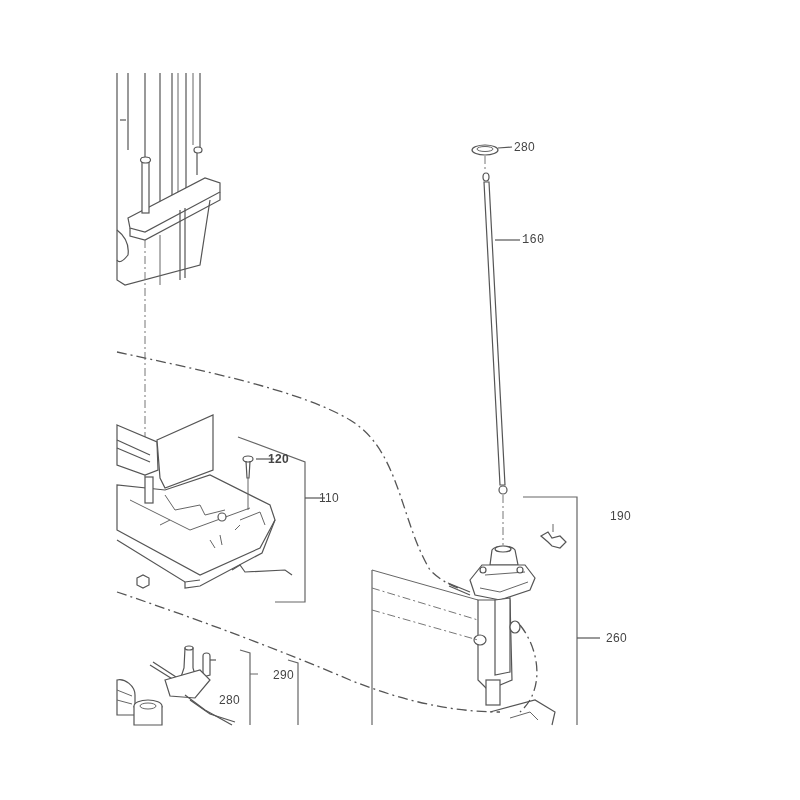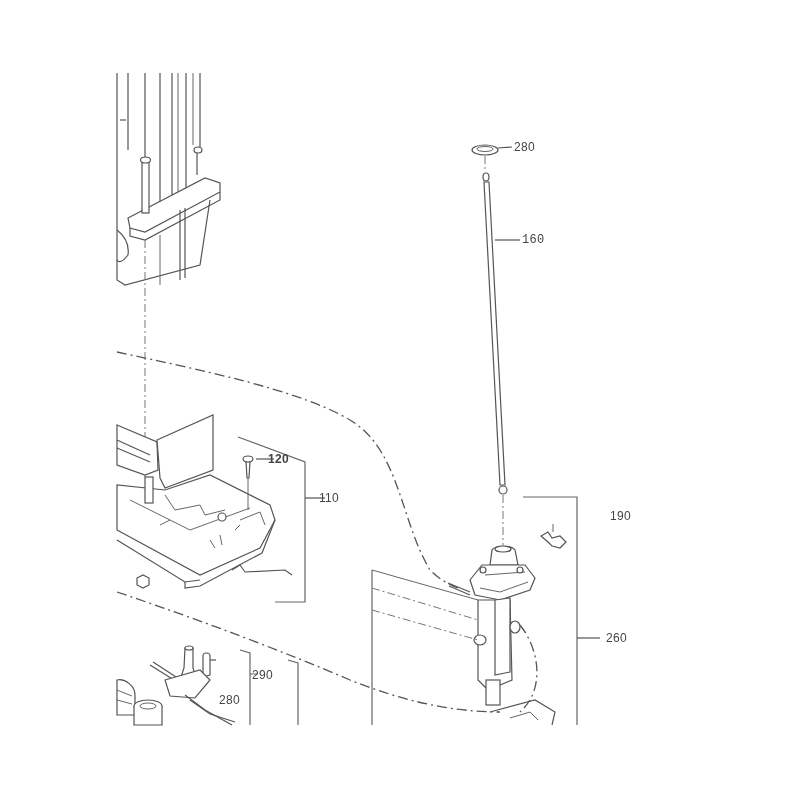--- a/index.html
+++ b/index.html
@@ -154,13 +154,13 @@
   </g>
 </svg>
 
 <span class="callout" style="left:514px;top:140px;">280</span>
 <span class="callout" style="left:522px;top:233px;font-family:Liberation Mono, monospace;">160</span>
 <span class="callout" style="left:268px;top:452px;font-weight:bold;">120</span>
 <span class="callout" style="left:319px;top:491px;">110</span>
 <span class="callout" style="left:566px;top:509px;margin-left:44px;">190</span>
 <span class="callout" style="left:606px;top:631px;">260</span>
 <span class="callout" style="left:219px;top:654px;margin-top:39px;">280</span>
-<span class="callout" style="left:252px;top:668px;">290</span>
+<span class="callout" style="left:273px;top:668px;">290</span>
 
 </body></html>

